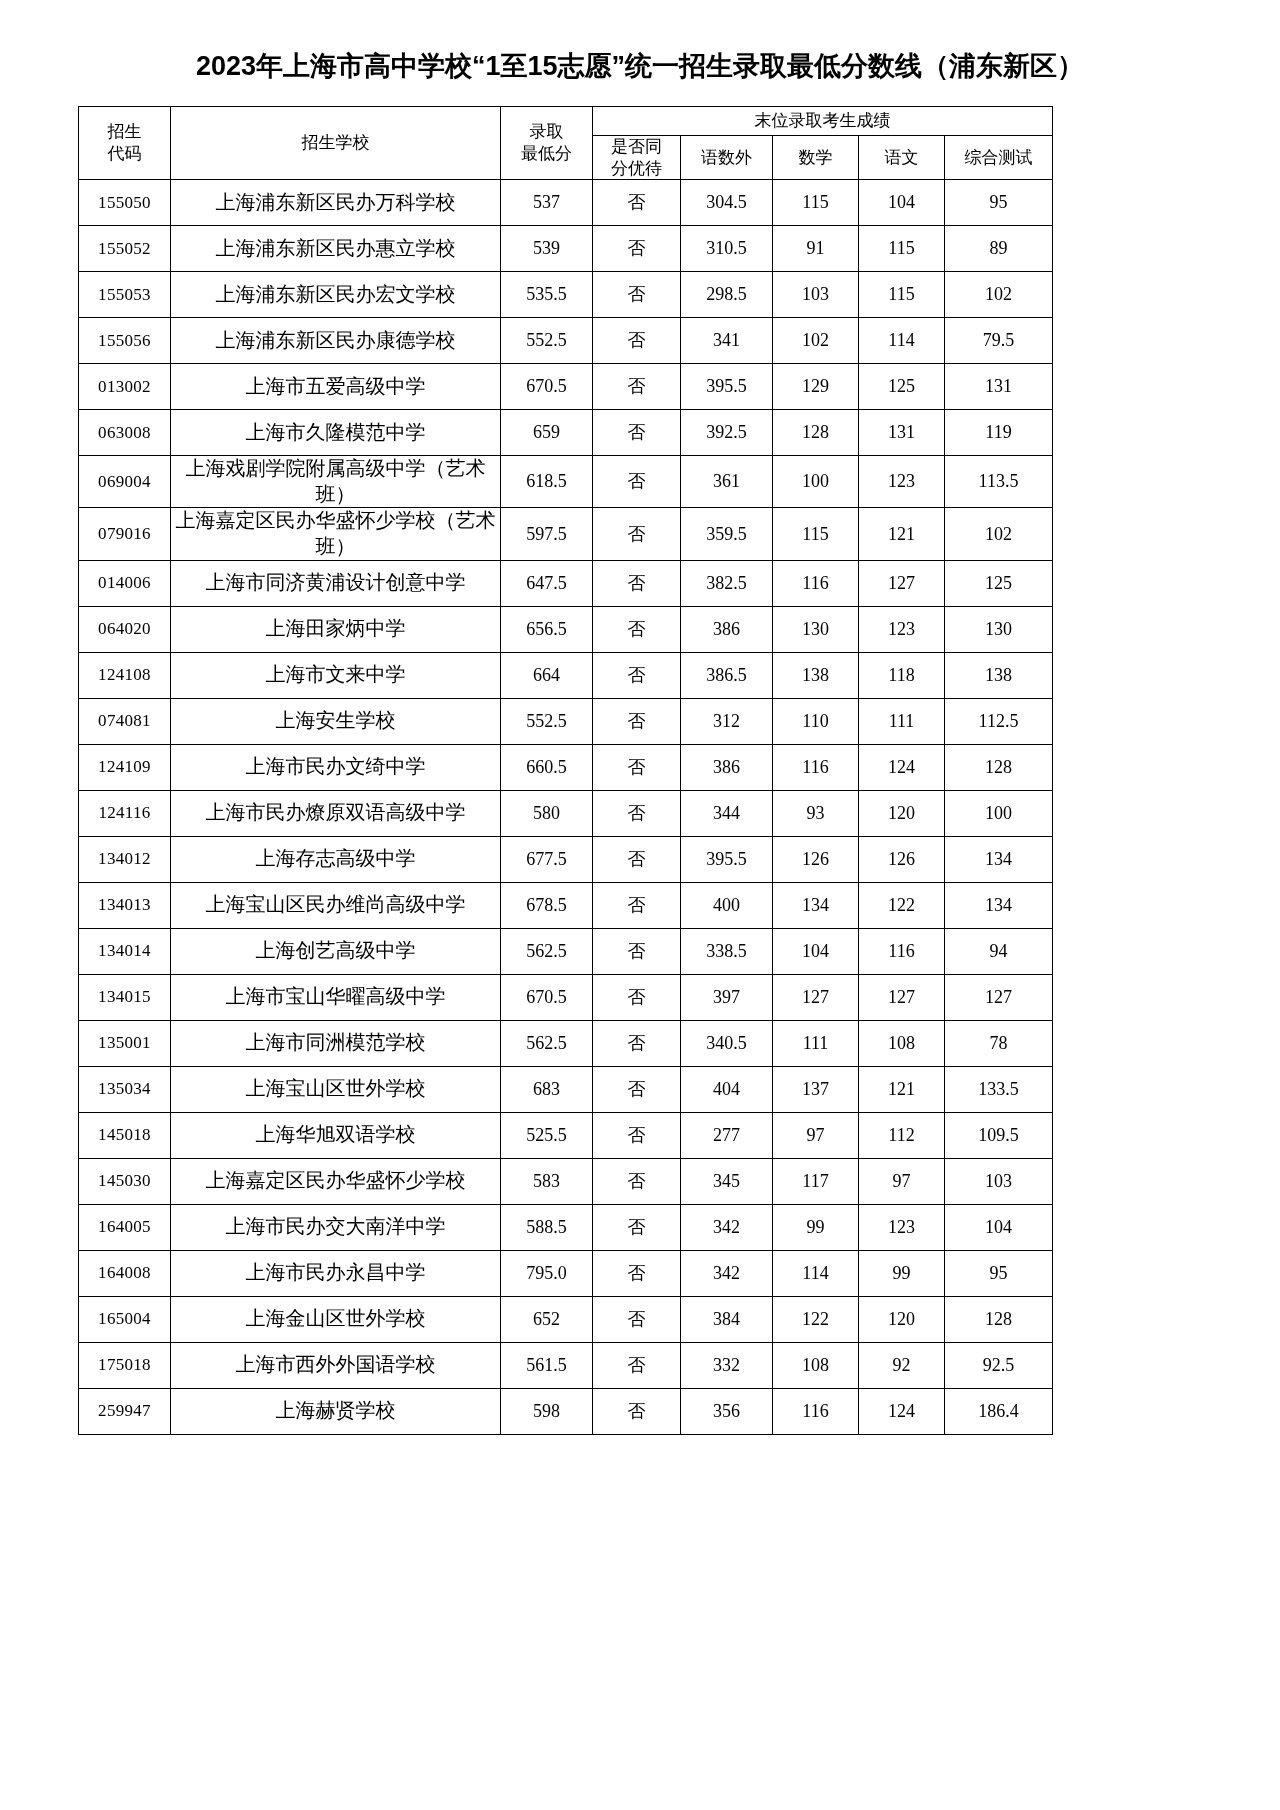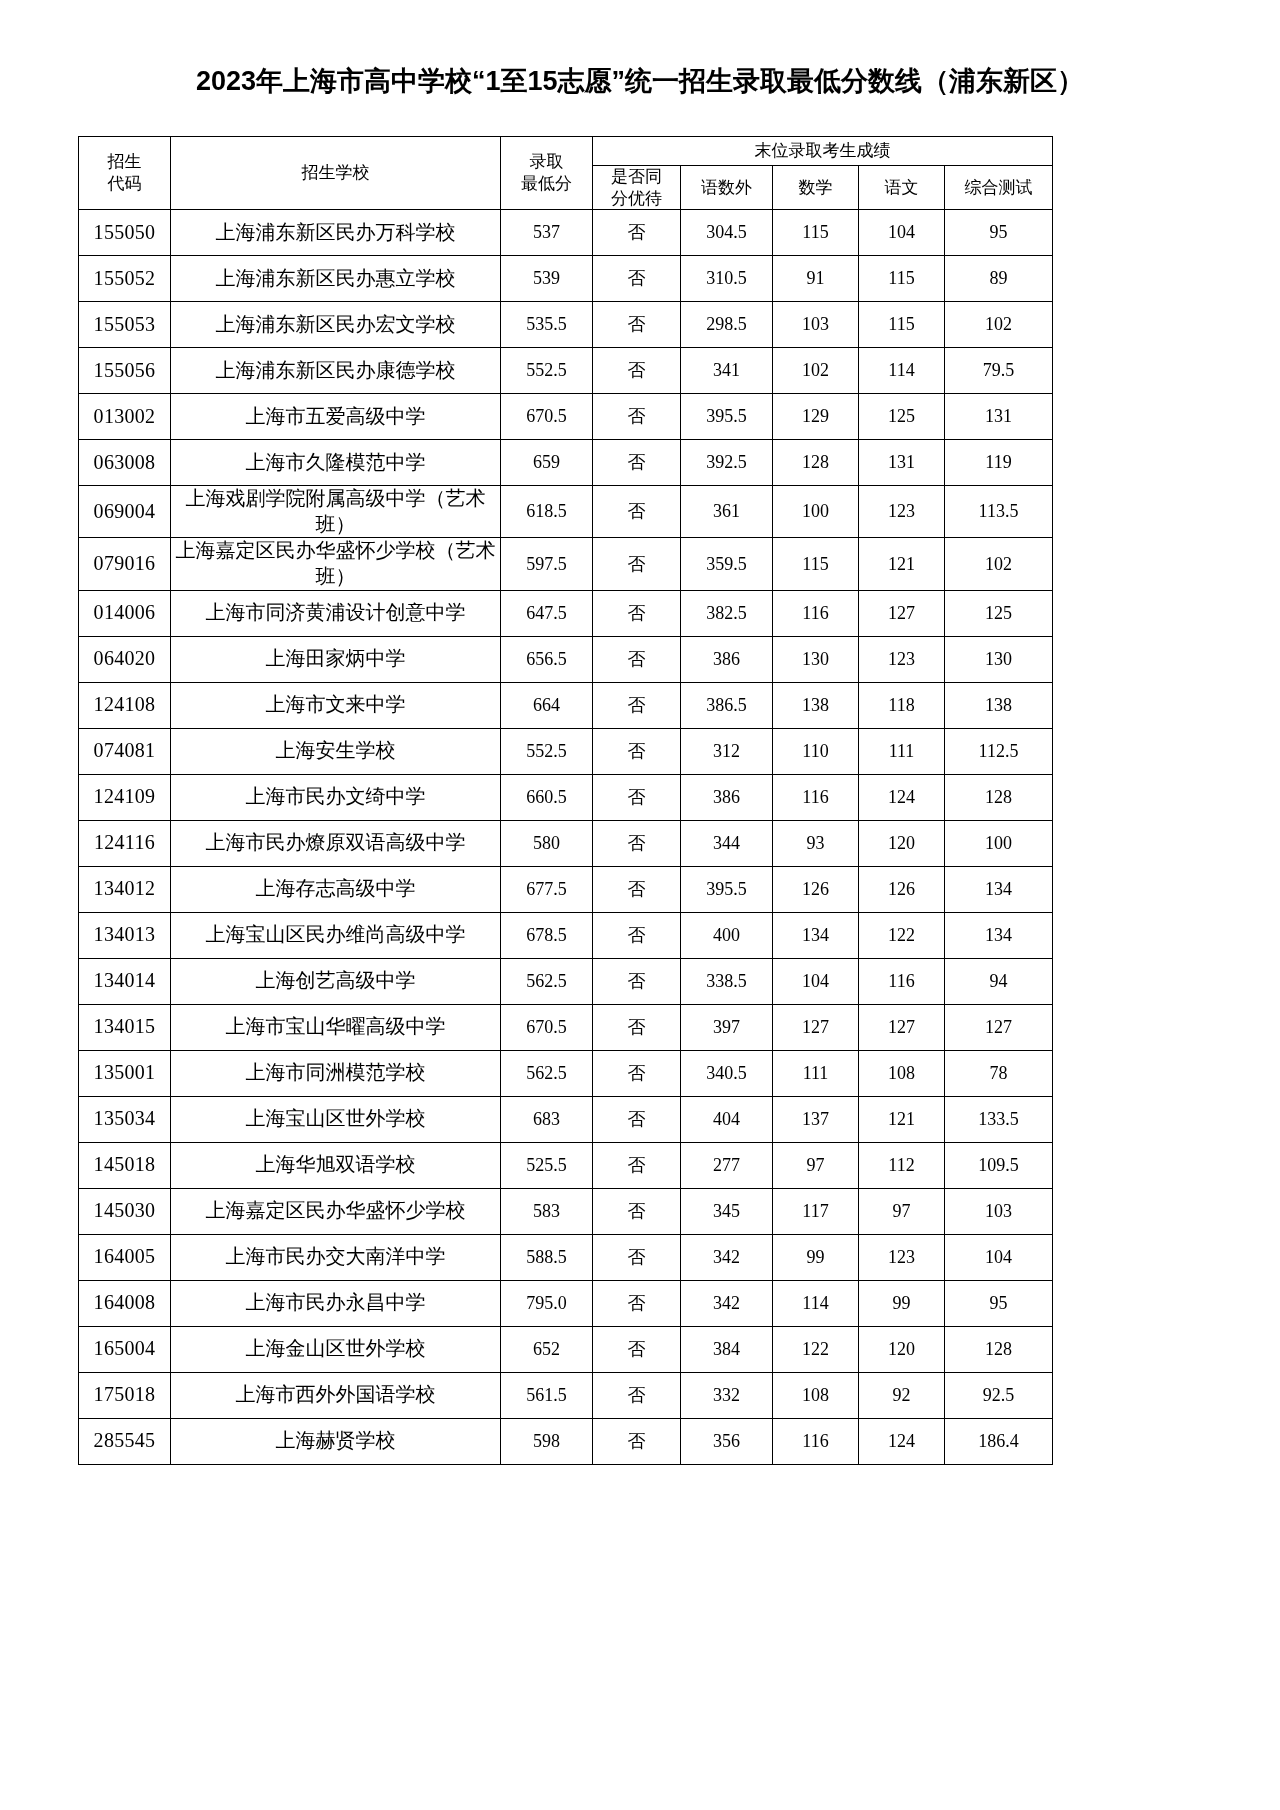--- a/index.html
+++ b/index.html
@@ -20,21 +20,21 @@
     height: 1810px;
     box-sizing: border-box;
     padding: 0;
     position: relative;
   }
   .doc-title {
     text-align: center;
     font-size: 27px;
     font-weight: bold;
     letter-spacing: 0px;
-    margin: 15px;
+    margin: 0;
     padding: 50px 40px 22px 40px;
     line-height: 1.25;
     font-family: "Liberation Sans", "DejaVu Sans", sans-serif;
   }
   .table-wrap {
     padding: 0 78px 0 78px;
   }
   table.score-table {
     border-collapse: collapse;
     width: 830px;
@@ -64,21 +64,21 @@
   .th-chinese    { width: 86px; }
   .th-comp       { width: 108px; }
 
   .hdr-group {
     height: 46px;
   }
   .hdr-2line {
     line-height: 1.3;
   }
   td.cell-code {
-    font-size: 20px;
+    font-size: 17px;
     letter-spacing: 0.3px;
   }
   td.cell-school {
     text-align: left;
     padding: 4px 6px 4px 10px;
     font-size: 20px;
     line-height: 1.3;
   }
   td.cell-num {
     font-size: 18px;
@@ -394,21 +394,21 @@
             <td class="cell-code">175018</td>
             <td class="cell-school">上海市西外外国语学校</td>
             <td class="cell-num">561.5</td>
             <td class="cell-num">否</td>
             <td class="cell-num">332</td>
             <td class="cell-num">108</td>
             <td class="cell-num">92</td>
             <td class="cell-num">92.5</td>
           </tr>
           <tr>
-            <td class="cell-code">285545</td>
+            <td class="cell-code">259947</td>
             <td class="cell-school">上海赫贤学校</td>
             <td class="cell-num">598</td>
             <td class="cell-num">否</td>
             <td class="cell-num">356</td>
             <td class="cell-num">116</td>
             <td class="cell-num">124</td>
             <td class="cell-num">186.4</td>
           </tr>
         </tbody>
     </table>

